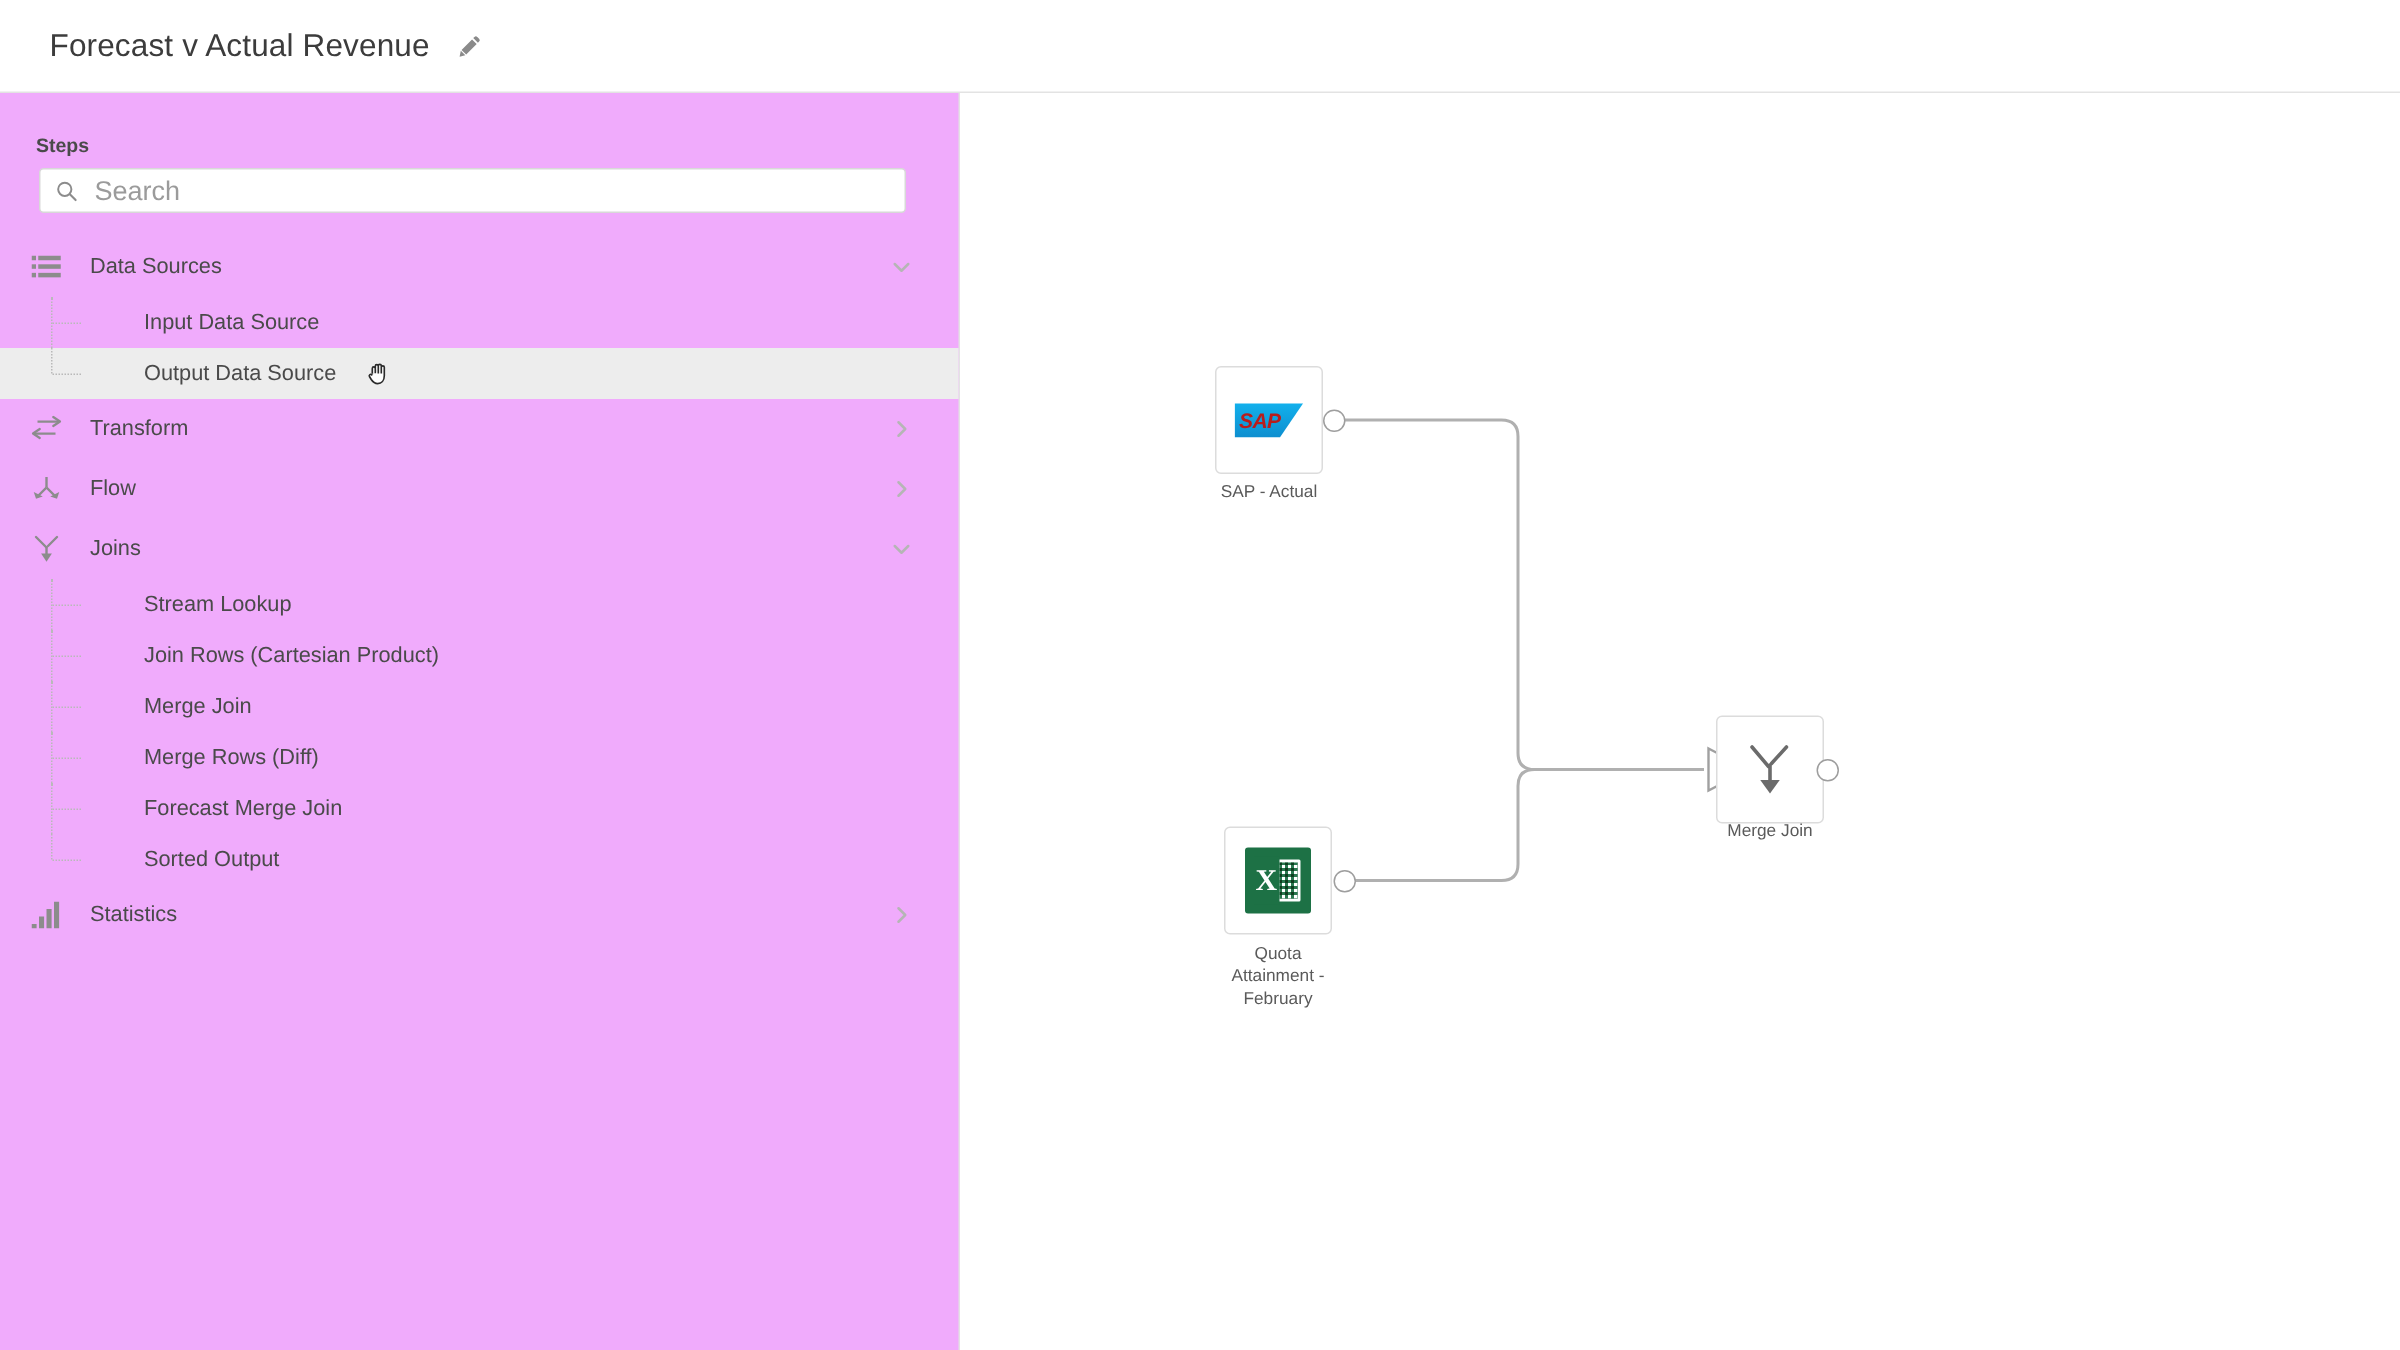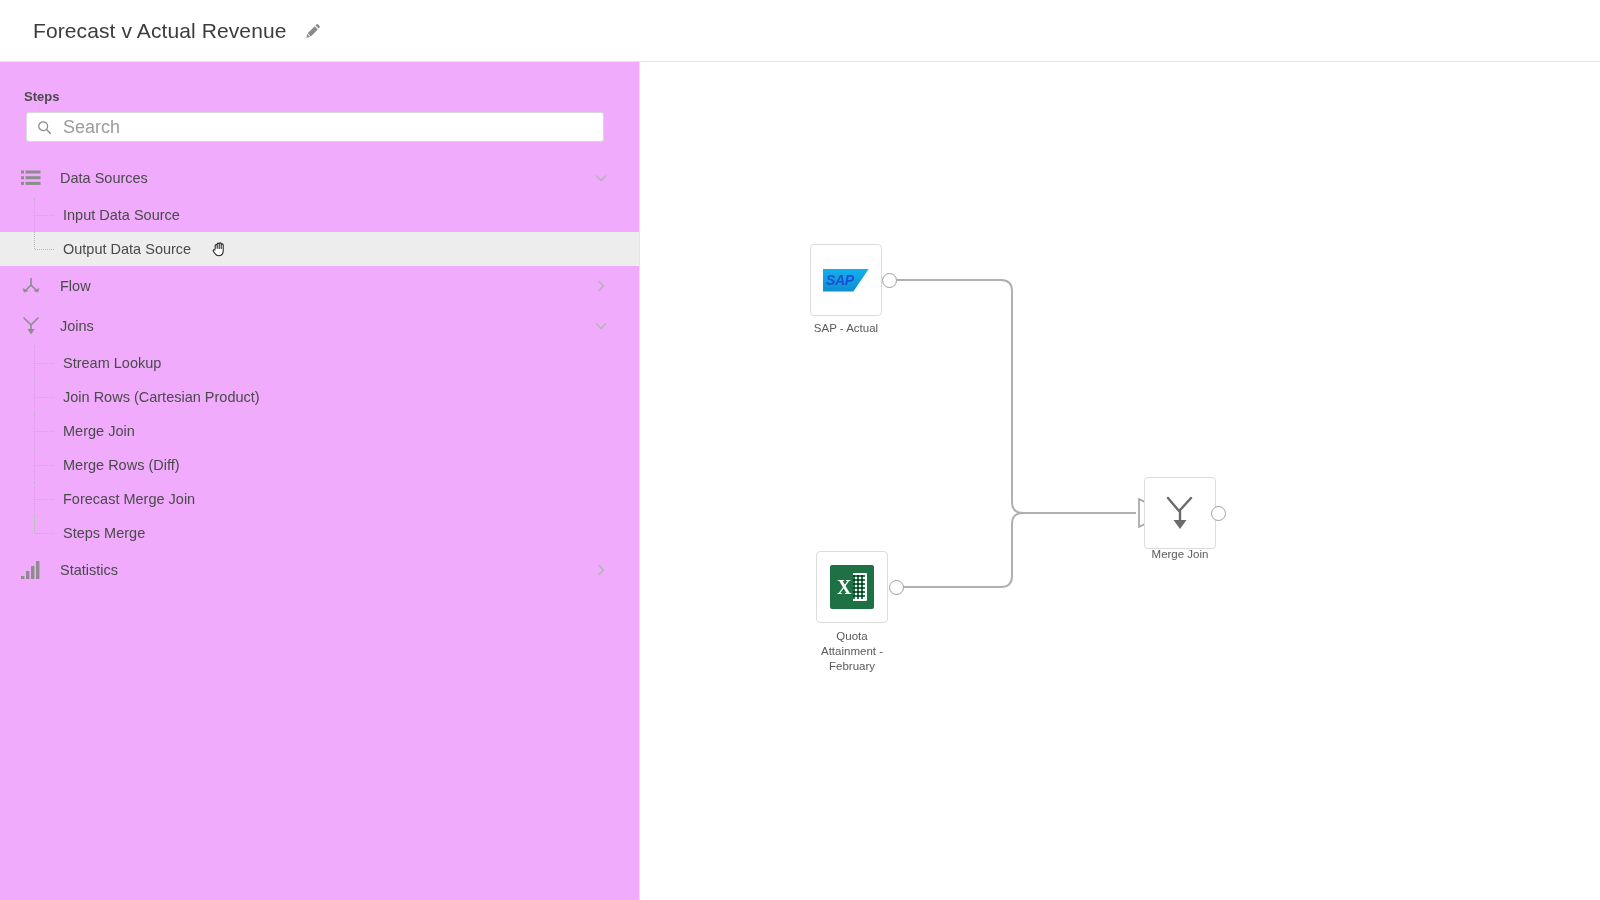--- a/index.html
+++ b/index.html
@@ -71,21 +71,21 @@
   .group-label {
     margin-left: 18px; font-size: 14.5px; color: #4a4a4a; white-space: nowrap;
   }
   .chev {
     position: absolute; right: 32px; top: 50%; transform: translateY(-50%);
     width: 14px; height: 14px; display: flex; align-items: center; justify-content: center;
   }
 
   .child-row {
     position: relative; height: 34px; display: flex; align-items: center;
-    cursor: pointer; padding-left: 63px; font-size: 14.5px; color: #4a4a4a;
+    cursor: pointer; padding-left: 96px; font-size: 14.5px; color: #4a4a4a;
   }
   .child-row.hl { background: #ededed; gap: 12px; }
   .child-row .tree-v {
     position: absolute; left: 34px; top: 0; width: 1px; height: 34px;
     border-left: 1px dotted #b9b9b9;
   }
   .child-row.last .tree-v { height: 17px; }
   .child-row .tree-h {
     position: absolute; left: 35px; top: 17px; width: 19px; height: 1px;
     border-top: 1px dotted #b9b9b9;
@@ -129,21 +129,21 @@
     position: relative; width: 46px; height: 23px;
   }
   .sap-logo .tile {
     position: absolute; inset: 0;
     background: linear-gradient(180deg, #12b0ec 0%, #0d8ecf 100%);
     clip-path: polygon(0 0, 100% 0, 66% 100%, 0 100%);
   }
   .sap-logo .txt {
     position: absolute; left: 3px; top: 3px;
     font-size: 14px; font-weight: bold; font-style: italic;
-    color: #1d4ed8; letter-spacing: -.4px;
+    color: #b91c1c; letter-spacing: -.4px;
     font-family: "Liberation Sans", sans-serif;
   }
 
   
   .xls-logo { position: relative; width: 44px; height: 44px; }
   .xls-logo .bg { position: absolute; inset: 0; background: #1d7145; border-radius: 2px; }
   .xls-logo .page {
     position: absolute; left: 21px; top: 8px; width: 16px; height: 28px;
     background: #ffffff; border-radius: 1px;
   }
@@ -223,20 +223,36 @@
           <span class="tree-h"></span>
           <span class="child-label">Output Data Source</span>
           <span class="hand-cursor">
             <svg width="15" height="16" viewBox="0 0 15 16">
               <path d="M3.2 8.2V4.6a1 1 0 0 1 2 0v3.2m0-3.4V3.1a1 1 0 0 1 2 0v4.9m0-5.1a1 1 0 0 1 2 0v5.1m0-4.1a1 1 0 0 1 2 0v5.6c0 3.2-1.9 5.2-4.4 5.2-2.1 0-3.2-1-4.3-2.7L1.3 10c-.5-.8.6-1.9 1.4-1.2l.5.5" fill="#ffffff" stroke="#2b2b2b" stroke-width="1.1" stroke-linejoin="round"></path>
             </svg>
           </span>
         </div>
         <div class="group-row">
           <span class="group-icon">
+            <svg width="20" height="18" viewBox="0 0 20 18">
+              <path d="M19 4 H4" stroke="#8c8c8c" stroke-width="1.5" fill="none"></path>
+              <path d="M14.5 1 L19 4 L14.5 7" stroke="#8c8c8c" stroke-width="1.5" fill="none" stroke-linecap="round" stroke-linejoin="round"></path>
+              <path d="M1 12 H16" stroke="#8c8c8c" stroke-width="1.5" fill="none"></path>
+              <path d="M5.5 9 L1 12 L5.5 15" stroke="#8c8c8c" stroke-width="1.5" fill="none" stroke-linecap="round" stroke-linejoin="round"></path>
+            </svg>
+          </span>
+          <span class="group-label">Transform</span>
+          <span class="chev">
+            <svg width="14" height="14" viewBox="0 0 14 14">
+              <path d="M5 2.5 L9.5 7 L5 11.5" fill="none" stroke="#b5b5b5" stroke-width="1.7" stroke-linecap="round" stroke-linejoin="round"></path>
+            </svg>
+          </span>
+        </div>
+        <div class="group-row">
+          <span class="group-icon">
             <svg width="20" height="20" viewBox="0 0 20 20">
               <path d="M10 2 L10 9" stroke="#8c8c8c" stroke-width="1.6" fill="none"></path>
               <path d="M10 9 L3.5 15.5" stroke="#8c8c8c" stroke-width="1.6" fill="none"></path>
               <path d="M10 9 L16.5 15.5" stroke="#8c8c8c" stroke-width="1.6" fill="none"></path>
               <path d="M1.5 12 L3 16.5 L7.5 15" fill="#8c8c8c"></path>
               <path d="M18.5 12 L17 16.5 L12.5 15" fill="#8c8c8c"></path>
             </svg>
           </span>
           <span class="group-label">Flow</span>
           <span class="chev">
@@ -282,21 +298,21 @@
           <span class="child-label">Merge Rows (Diff)</span>
         </div>
         <div class="child-row">
           <span class="tree-v"></span>
           <span class="tree-h"></span>
           <span class="child-label">Forecast Merge Join</span>
         </div>
         <div class="child-row last">
           <span class="tree-v"></span>
           <span class="tree-h"></span>
-          <span class="child-label">Steps Merge</span>
+          <span class="child-label">Sorted Output</span>
         </div>
         <div class="group-row">
           <span class="group-icon">
             <svg width="20" height="18" viewBox="0 0 20 18">
               <rect x="0" y="15" width="3.4" height="3" fill="#8c8c8c"></rect>
               <rect x="5" y="10" width="3.4" height="8" fill="#8c8c8c"></rect>
               <rect x="10" y="5" width="3.4" height="13" fill="#8c8c8c"></rect>
               <rect x="15" y="0" width="3.4" height="18" fill="#8c8c8c"></rect>
             </svg>
           </span>

